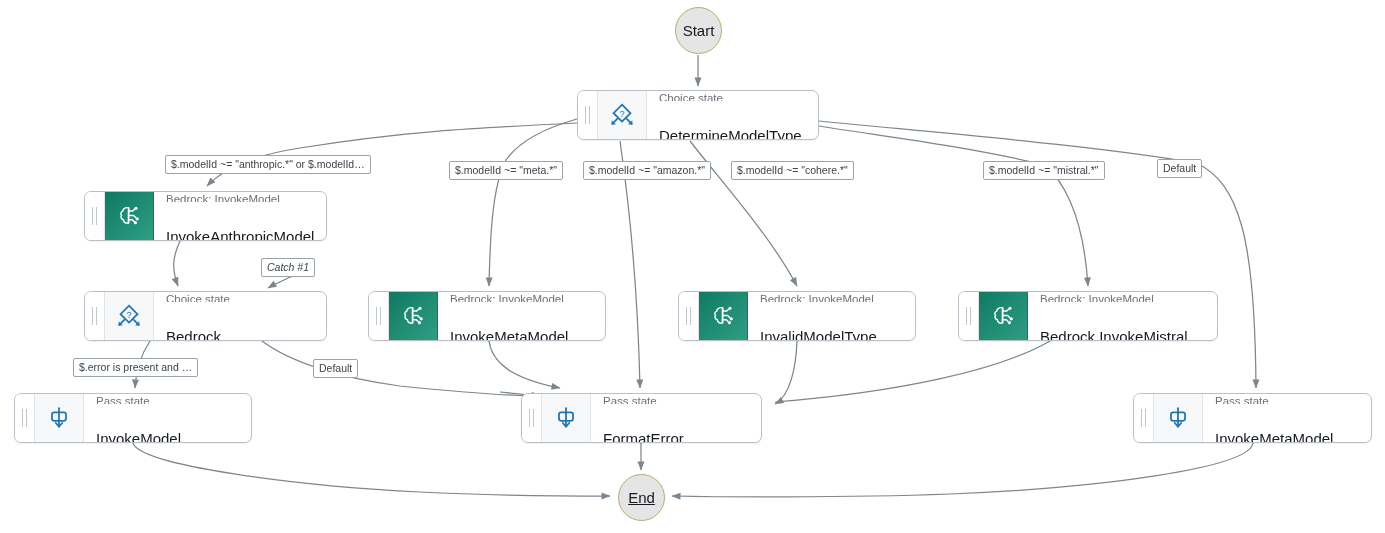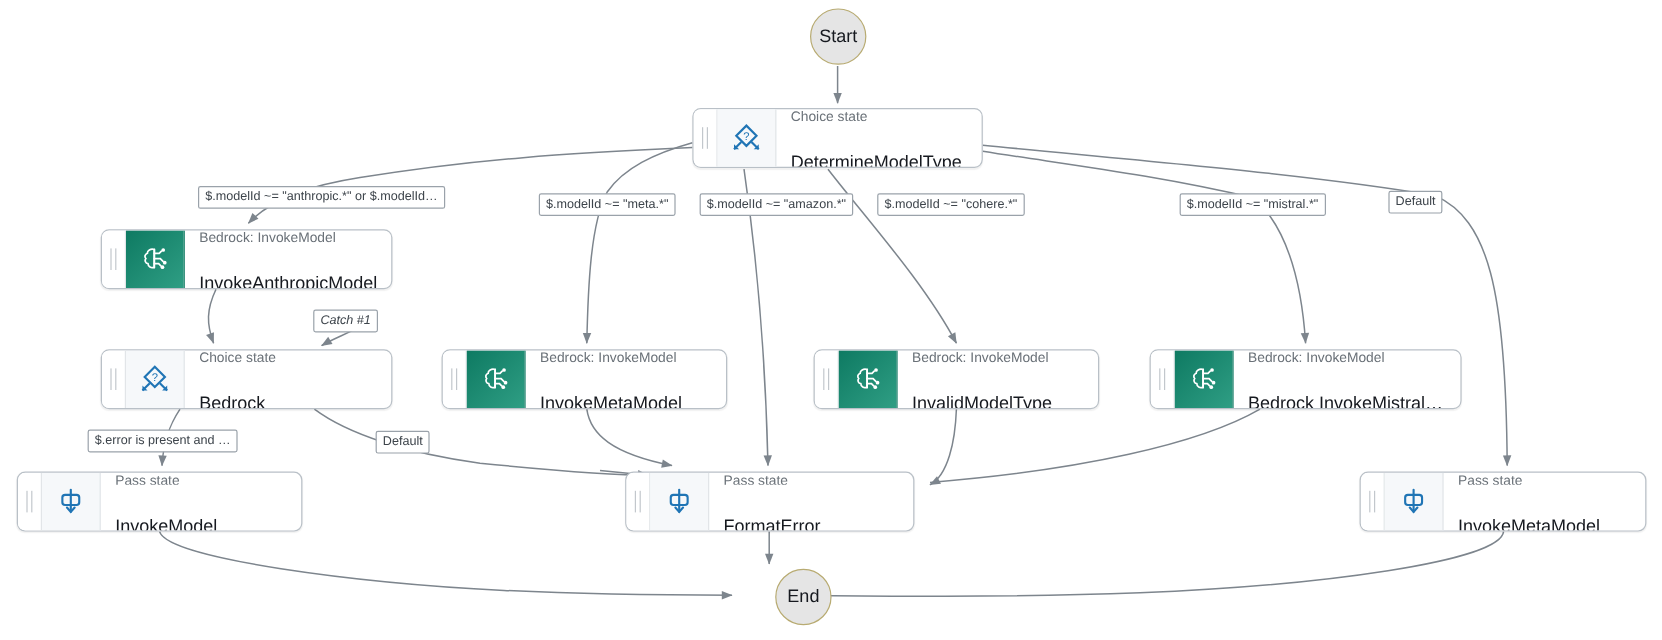--- a/index.html
+++ b/index.html
@@ -134,21 +134,21 @@
 
       <path d="M641,443 L641,470"></path>
 
       <path d="M1253,443 C1250,468 1100,488 950,494 C840,498 720,497 672,496"></path>
     </g>
   </svg>
 
   <div class="terminal" style="left:675px;top:7px;width:47px;height:47px;">
     <span>Start</span>
   </div>
-  <div class="terminal" style="left:646px;top:474px;width:47px;height:47px;">
+  <div class="terminal" style="left:618px;top:474px;width:47px;height:47px;text-decoration:underline;">
     <span>End</span>
   </div>
 
   <div class="node" style="left:577px;top:90px;width:242px;height:50px;">
     <div class="grip">
         <i></i>
         <i></i>
       </div>
     <div class="iconcell choice">
       <svg width="30" height="30" viewBox="0 0 32 32" fill="none" stroke="#2075b5" stroke-width="1.9">

